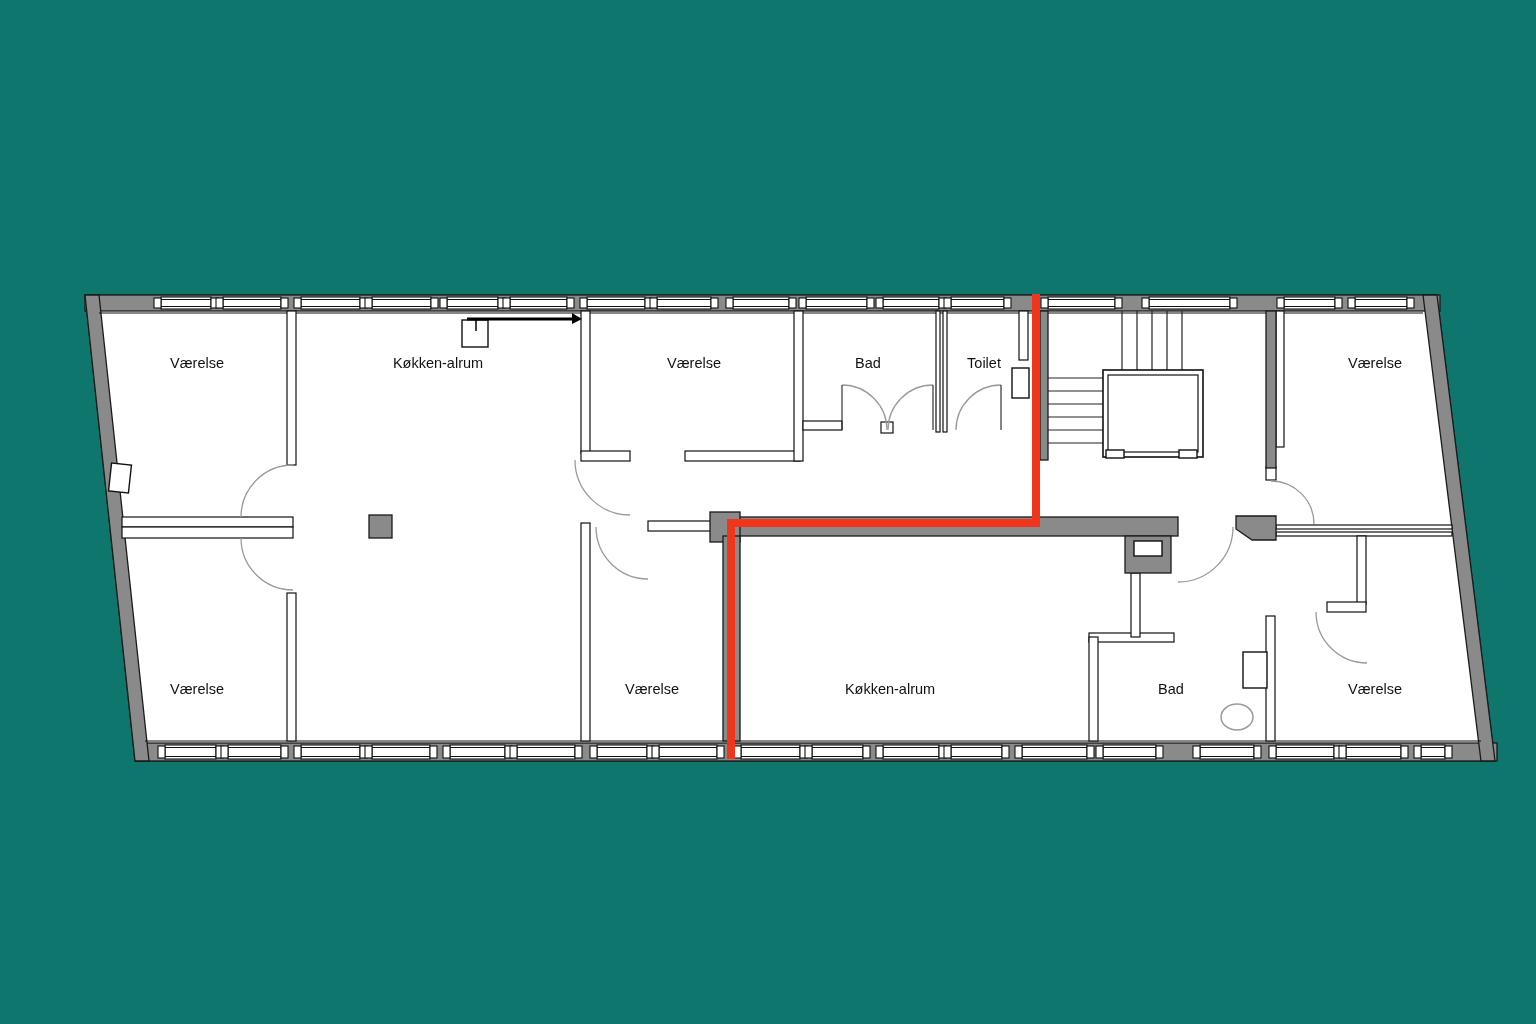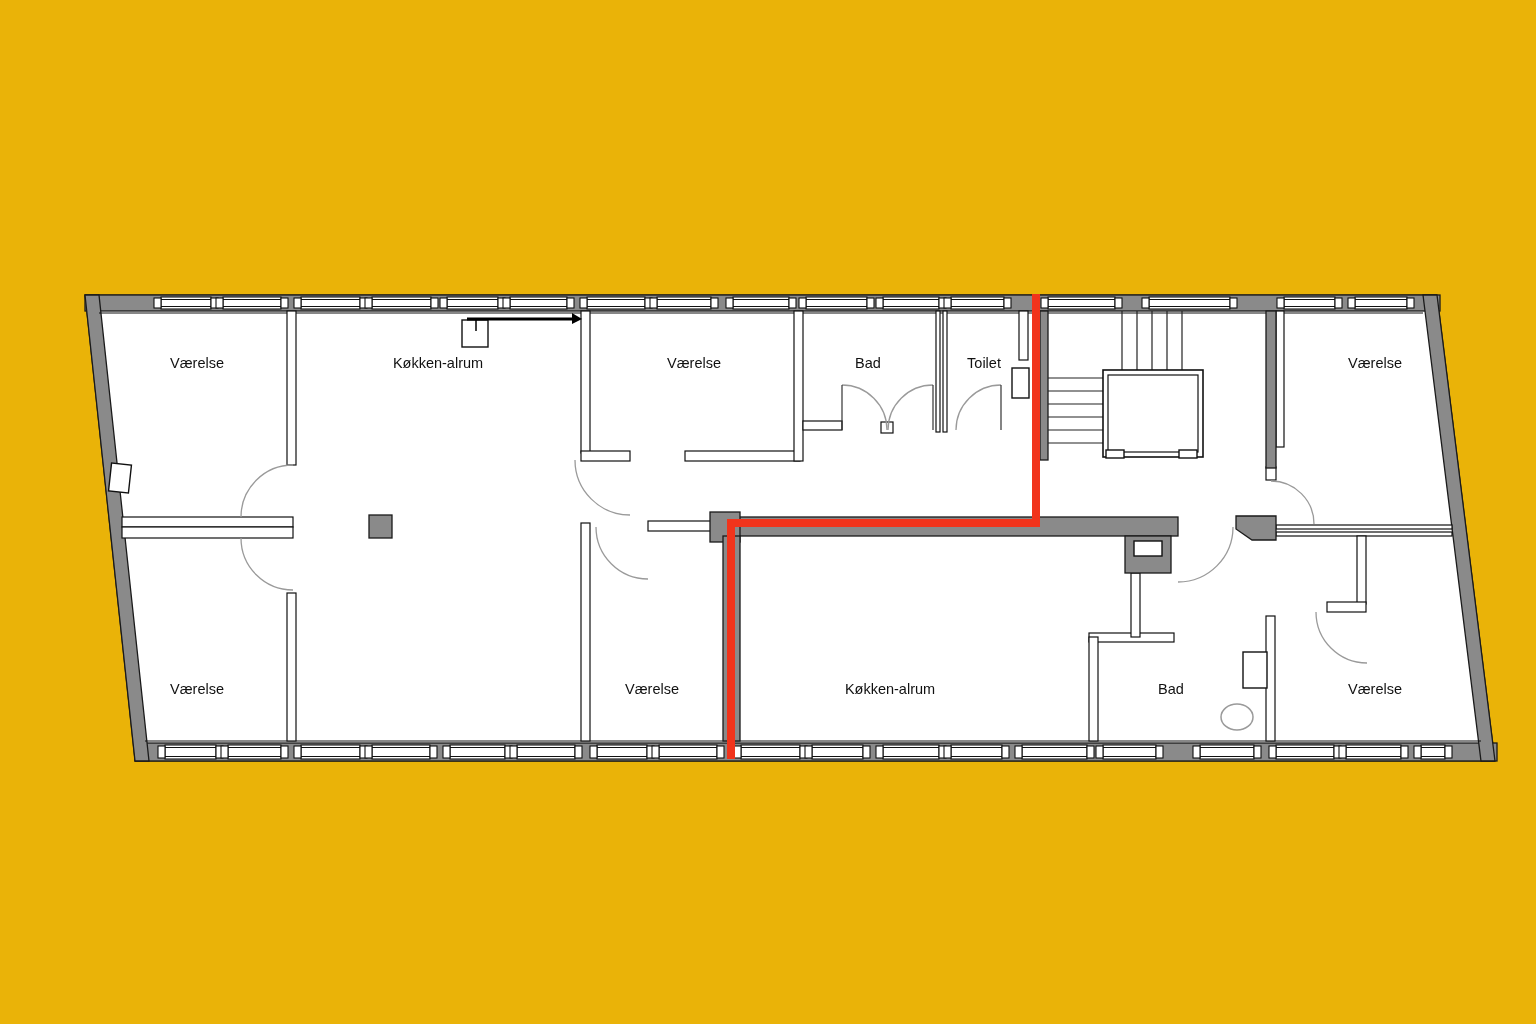--- a/index.html
+++ b/index.html
@@ -1,16 +1,16 @@
 <!DOCTYPE html>
 <html><head>
 <meta charset="utf-8">
 <style>
   html,body{margin:0;padding:0;background:#ffffff;}
-  .stage{position:relative;width:1536px;height:1024px;background:#eab308;overflow:hidden;
+  .stage{position:relative;width:1536px;height:1024px;background:#0f766e;overflow:hidden;
          font-family:"Liberation Sans", sans-serif;}
   svg{position:absolute;left:0;top:0;}
   .awall{fill:#ffffff;stroke:#111111;stroke-width:1.2;}
   .gwall{stroke:#1a1a1a;stroke-width:1.3;}
   .arc{fill:none;stroke:#9a9a9a;stroke-width:1.3;}
   .leaf{stroke:#333333;stroke-width:1.2;}
   .tread{stroke:#222222;stroke-width:1.2;fill:none;}
   .fix{fill:#ffffff;stroke:#111111;stroke-width:1.4;}
   .win{fill:#ffffff;stroke:#111111;stroke-width:1.1;}
   .cap{fill:#ffffff;stroke:#111111;stroke-width:1.1;}

